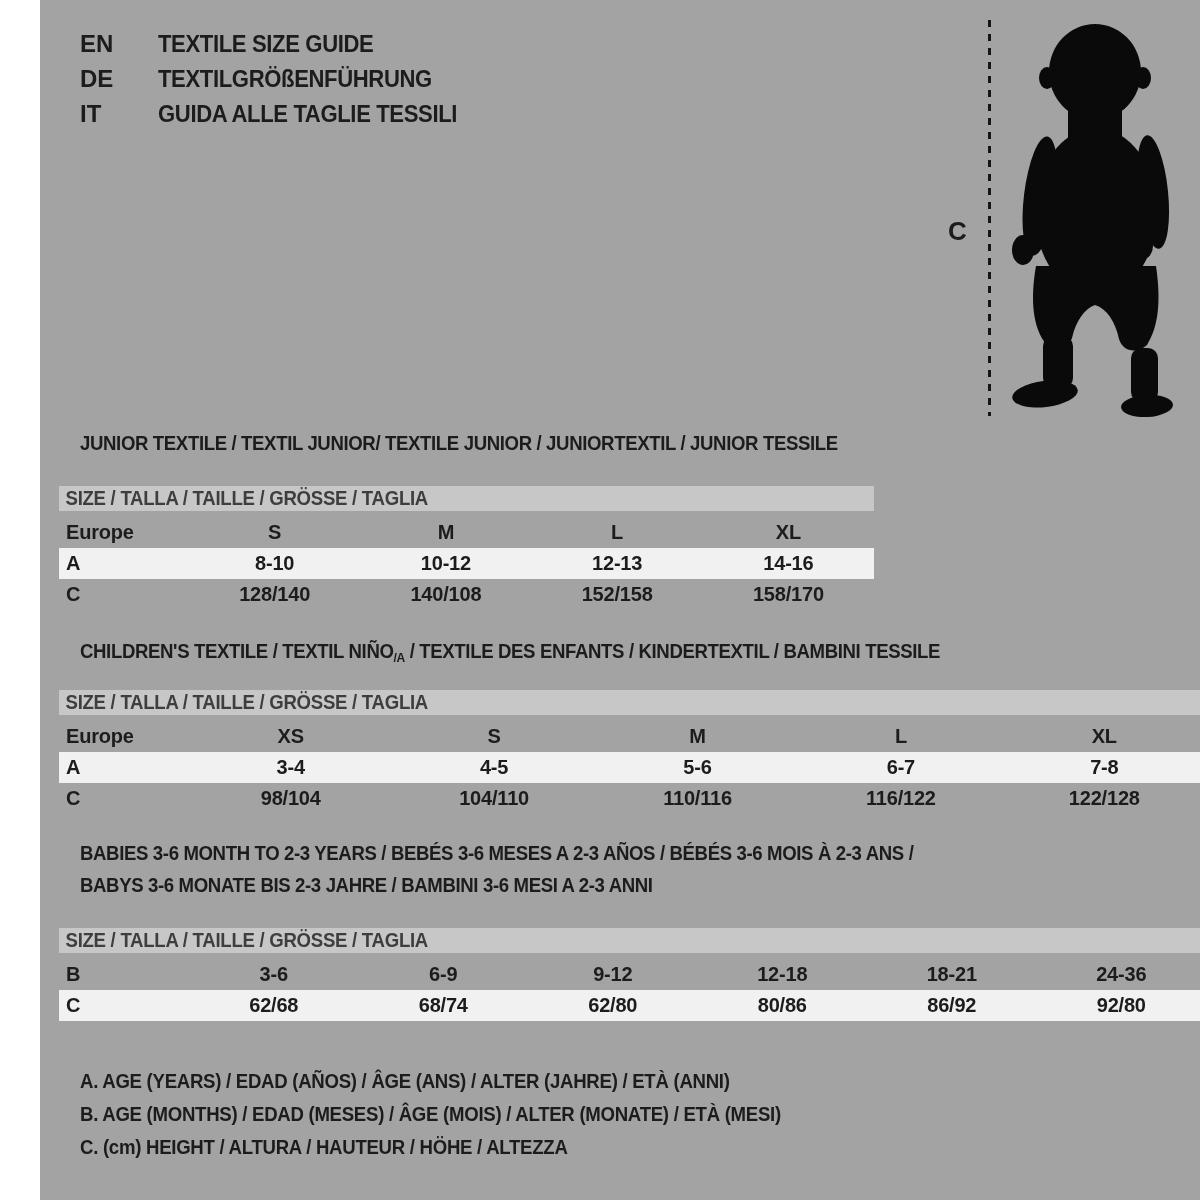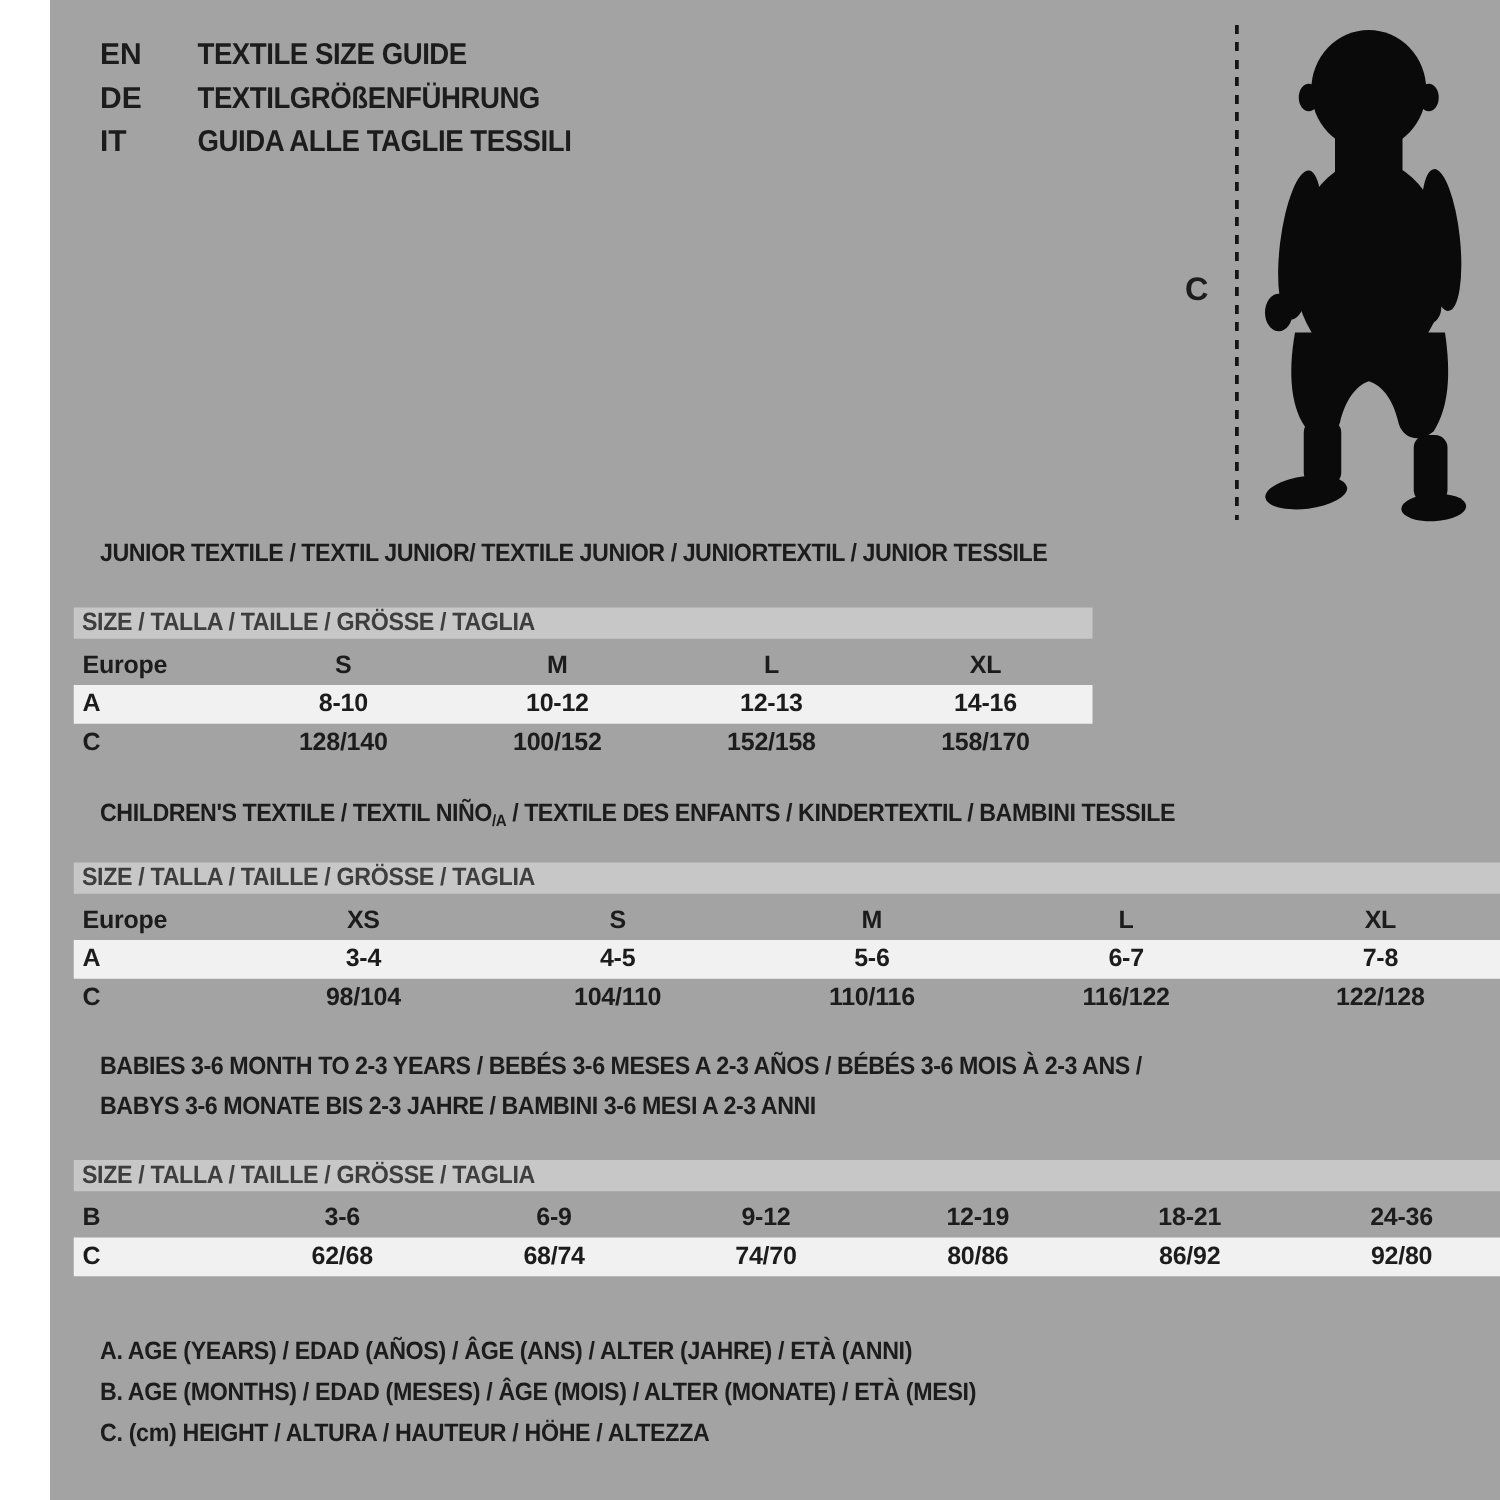--- a/index.html
+++ b/index.html
@@ -108,21 +108,21 @@
       <div class="trow g4 alt">
         <span class="c0">A</span>
         <span class="cc">8-10</span>
         <span class="cc">10-12</span>
         <span class="cc">12-13</span>
         <span class="cc">14-16</span>
       </div>
       <div class="trow g4">
         <span class="c0">C</span>
         <span class="cc">128/140</span>
-        <span class="cc">100/152</span>
+        <span class="cc">140/108</span>
         <span class="cc">152/158</span>
         <span class="cc">158/170</span>
       </div>
     </div>
   </div>
 
   <div class="section-title" style="top:640px;"><span>CHILDREN'S TEXTILE / TEXTIL NIÑO</span><span class="subsm">/A</span><span> / TEXTILE DES ENFANTS / KINDERTEXTIL / BAMBINI TESSILE</span></div>
   <div class="size-table" style="top:690px; width:1147px;">
     <div class="bar">
       <span class="bar-text">SIZE / TALLA / TAILLE / GRÖSSE / TAGLIA</span>
@@ -160,29 +160,29 @@
   <div class="size-table" style="top:928px; width:1147px;">
     <div class="bar">
       <span class="bar-text">SIZE / TALLA / TAILLE / GRÖSSE / TAGLIA</span>
     </div>
     <div class="rows">
       <div class="trow g6">
         <span class="c0">B</span>
         <span class="cc">3-6</span>
         <span class="cc">6-9</span>
         <span class="cc">9-12</span>
-        <span class="cc">12-19</span>
+        <span class="cc">12-18</span>
         <span class="cc">18-21</span>
         <span class="cc">24-36</span>
       </div>
       <div class="trow g6 alt">
         <span class="c0">C</span>
         <span class="cc">62/68</span>
         <span class="cc">68/74</span>
-        <span class="cc">74/70</span>
+        <span class="cc">62/80</span>
         <span class="cc">80/86</span>
         <span class="cc">86/92</span>
         <span class="cc">92/80</span>
       </div>
     </div>
   </div>
 
   <div class="legend-line" style="top:1070px;">A. AGE (YEARS) / EDAD (AÑOS) / ÂGE (ANS) / ALTER (JAHRE) / ETÀ (ANNI)</div>
   <div class="legend-line" style="top:1103px;">B. AGE (MONTHS) / EDAD (MESES) / ÂGE (MOIS) / ALTER (MONATE) / ETÀ (MESI)</div>
   <div class="legend-line" style="top:1136px;">C. (cm) HEIGHT / ALTURA / HAUTEUR / HÖHE / ALTEZZA</div>

